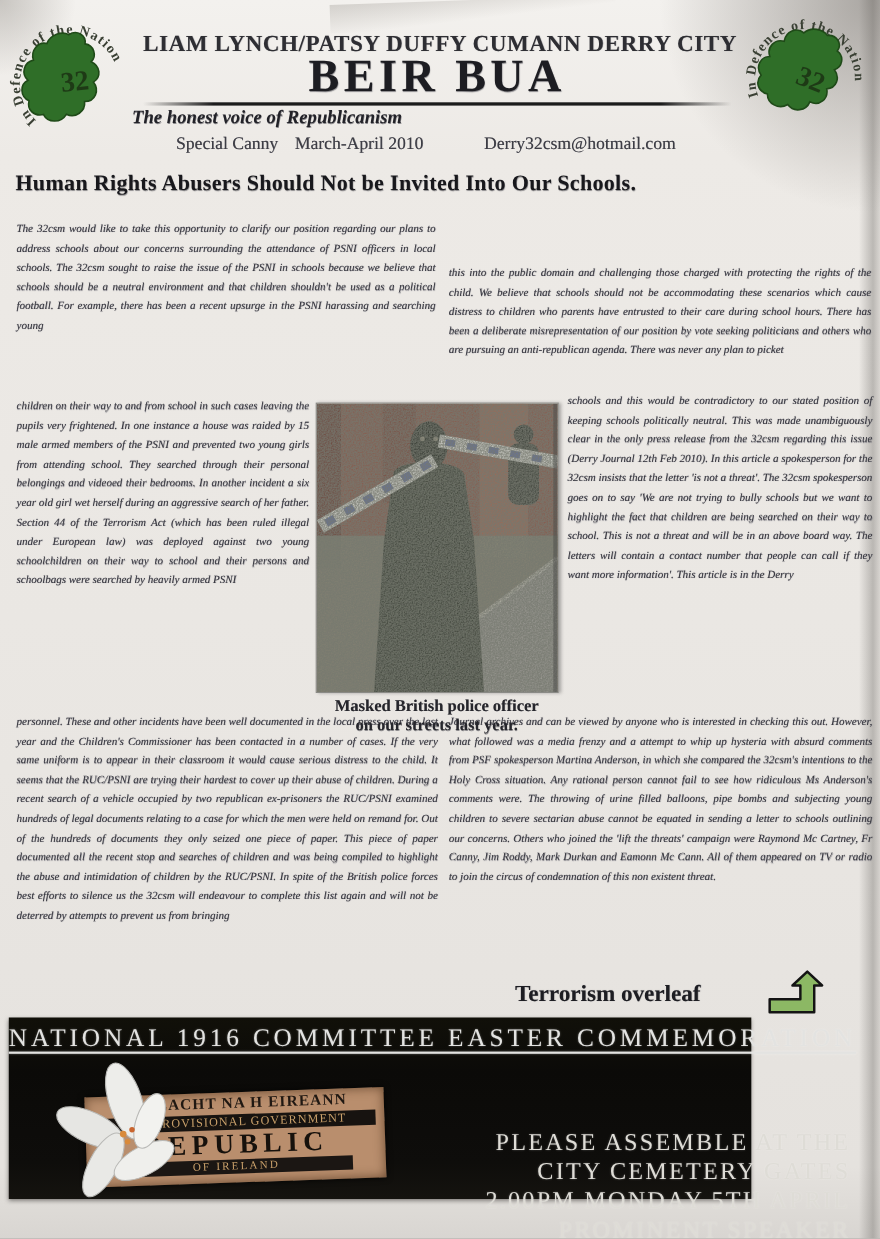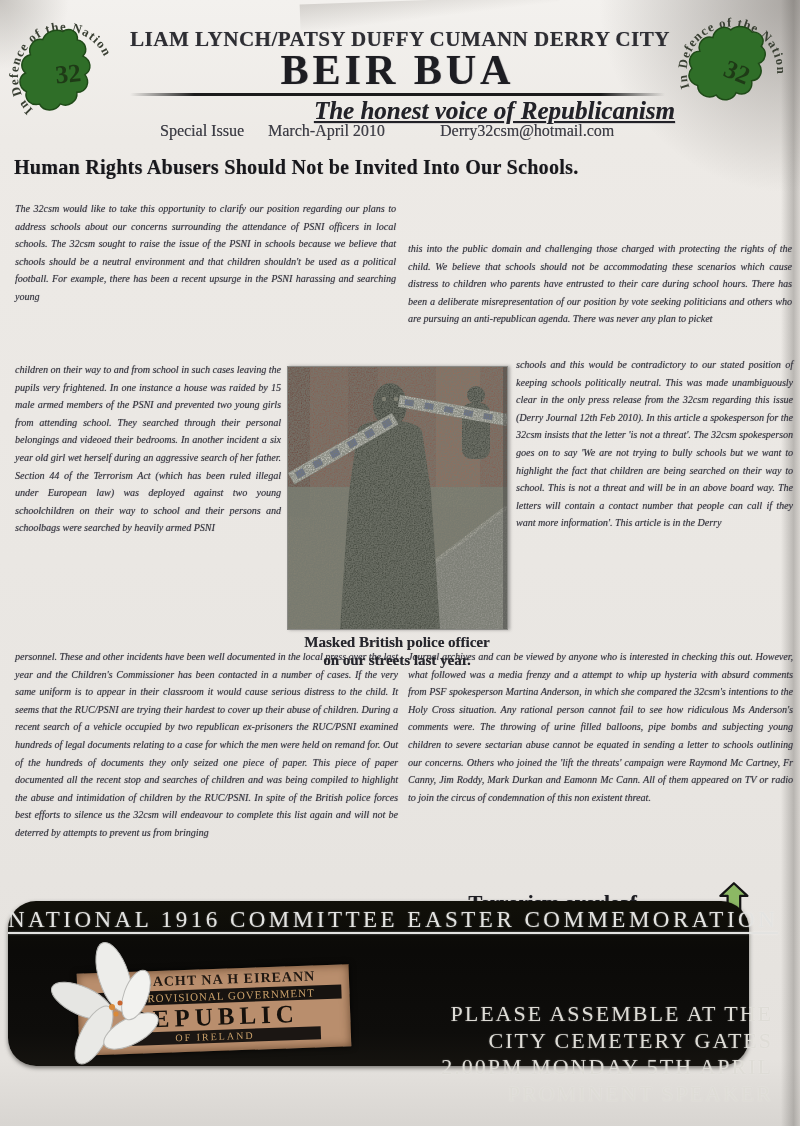--- a/index.html
+++ b/index.html
@@ -16,23 +16,23 @@
     transform:rotate(-2deg);}
   
   .org{position:absolute;left:120px;top:27px;width:560px;text-align:center;
     font-size:21px;letter-spacing:.5px;color:#2e2e33;font-weight:bold;
     text-shadow:.3px .3px .7px rgba(60,60,70,.55);}
   .title{position:absolute;left:120px;top:46px;width:555px;text-align:center;
     font-size:42px;font-weight:bold;letter-spacing:4px;color:#1d1d22;
     text-shadow:.4px .4px .8px rgba(40,40,50,.5);}
   .rule{position:absolute;left:130px;top:93px;width:535px;height:3px;
     background:linear-gradient(90deg, rgba(20,20,20,0), #1c1c1c 12%, #1c1c1c 88%, rgba(20,20,20,0));}
-  .tagline{position:absolute;left:120px;top:97px;width:555px;text-align:right;
-    font-size:25px;font-style:italic;font-weight:bold;color:#222228;
-    text-shadow:.3px .3px .6px rgba(40,40,50,.5);text-decoration:underline;}
+  .tagline{position:absolute;left:120px;top:97px;width:555px;text-align:left;
+    font-size:17px;font-style:italic;font-weight:bold;color:#222228;
+    text-shadow:.3px .3px .6px rgba(40,40,50,.5);}
   .issue-row span{position:absolute;font-size:16px;color:#3d3d45;
     text-shadow:.3px .3px .6px rgba(70,70,80,.6);}
   .issue-label{left:160px;top:122px;}
   .issue-date{left:268px;top:122px;}
   .issue-email{left:440px;top:122px;}
   .badge{position:absolute;width:118px;height:122px;}
   .badge-left{left:4px;top:12px;transform:rotate(-6deg);}
   .badge-right{left:674px;top:8px;transform:rotate(22deg);}
   
   .headline{position:absolute;left:14px;top:156px;width:775px;margin:0;
@@ -49,23 +49,23 @@
   .photo{position:absolute;left:287px;top:366px;width:219px;height:262px;margin:0;
     border:1px solid #8a8a86;box-shadow:2px 0 3px rgba(60,60,60,.4);}
   .caption{position:absolute;left:281px;top:633px;width:232px;text-align:center;
     font-size:15px;font-weight:bold;color:#26262c;line-height:18px;
     text-shadow:.3px .3px .6px rgba(50,50,60,.5);}
   .continued{position:absolute;left:420px;top:891px;width:265px;text-align:center;
     font-size:21px;font-weight:bold;color:#1d1d22;
     text-shadow:.4px .4px .7px rgba(40,40,50,.5);}
   .arrow-icon{position:absolute;left:697px;top:880px;width:54px;height:48px;}
   
-  .banner{position:absolute;left:8px;top:901px;width:741px;height:165px;
+  .banner{position:absolute;left:8px;top:925px;width:675px;height:165px;
     background:linear-gradient(180deg,#111009,#0b0a08 30%,#0e0d0b 80%,#15130f);
-    box-shadow:0 2px 4px rgba(50,48,45,.6);border-radius:28px;}
+    box-shadow:0 2px 4px rgba(50,48,45,.6);}
   .banner-heading{position:absolute;left:0;top:6px;width:100%;text-align:center;
     font-size:23px;letter-spacing:3.5px;color:#e3e3e1;white-space:nowrap;
     text-decoration:underline;text-underline-offset:5px;
     text-shadow:0 0 2px rgba(255,255,255,.35);}
   .announce{position:absolute;left:360px;top:64px;width:405px;text-align:right;
     font-size:22px;line-height:26.5px;letter-spacing:2px;color:#dedcd6;
     text-shadow:0 0 2px rgba(255,255,255,.3);margin-top:36px;}
   .proclamation{position:absolute;left:38px;top:46px;width:320px;height:115px;}
   .doc{position:absolute;left:32px;top:22px;width:272px;height:82px;
     transform:rotate(-2deg);background:#b98e6d;
@@ -104,21 +104,21 @@
       </text>
       <path fill="#2f6e28" stroke="#1f4a18" stroke-width="1.5" d="M64 18 C72 14 80 20 78 28 C86 30 88 40 82 45 C90 50 90 60 82 64 C87 72 82 82 72 81 C72 90 62 96 54 91 C48 99 36 97 33 89 C24 90 18 83 21 75 C13 70 14 59 22 56 C16 49 20 39 29 38 C27 29 35 21 43 24 C47 16 58 14 64 18 Z"></path>
       <text x="52" y="70" font-size="26" font-weight="bold" fill="#1e3a16" font-family="Liberation Serif, serif">32</text>
     </svg>
 
     <div class="org">LIAM LYNCH/PATSY DUFFY CUMANN DERRY CITY</div>
     <div class="title">BEIR BUA</div>
     <div class="rule"></div>
     <div class="tagline">The honest voice of Republicanism</div>
     <div class="issue-row">
-      <span class="issue-label">Special Issue</span>
+      <span class="issue-label">Special Canny</span>
       <span class="issue-date">March-April 2010</span>
       <span class="issue-email">Derry32csm@hotmail.com</span>
     </div>
   </header>
 
   <h1 class="headline">Human Rights Abusers Should Not be Invited Into Our Schools.</h1>
 
   <div class="para p-lt">The 32csm would like to take this opportunity to clarify our position regarding our plans to address schools about our concerns surrounding the attendance of PSNI officers in local schools. The 32csm sought to raise the issue of the PSNI in schools because we believe that schools should be a neutral environment and that children shouldn't be used as a political football. For example, there has been a recent upsurge in the PSNI harassing and searching young</div>
   <div class="para p-lm">children on their way to and from school in such cases leaving the pupils very frightened. In one instance a house was raided by 15 male armed members of the PSNI and prevented two young girls from attending school. They searched through their personal belongings and videoed their bedrooms. In another incident a six year old girl wet herself during an aggressive search of her father. Section 44 of the Terrorism Act (which has been ruled illegal under European law) was deployed against two young schoolchildren on their way to school and their persons and schoolbags were searched by heavily armed PSNI</div>
   <div class="para p-lb">personnel. These and other incidents have been well documented in the local press over the last year and the Children's Commissioner has been contacted in a number of cases. If the very same uniform is to appear in their classroom it would cause serious distress to the child. It seems that the RUC/PSNI are trying their hardest to cover up their abuse of children. During a recent search of a vehicle occupied by two republican ex-prisoners the RUC/PSNI examined hundreds of legal documents relating to a case for which the men were held on remand for. Out of the hundreds of documents they only seized one piece of paper. This piece of paper documented all the recent stop and searches of children and was being compiled to highlight the abuse and intimidation of children by the RUC/PSNI. In spite of the British police forces best efforts to silence us the 32csm will endeavour to complete this list again and will not be deterred by attempts to prevent us from bringing</div>

